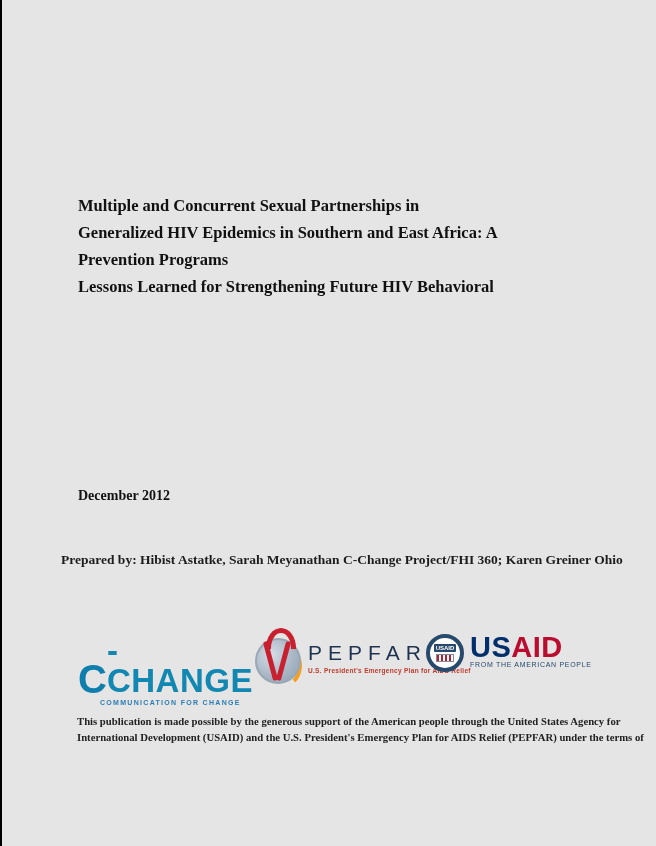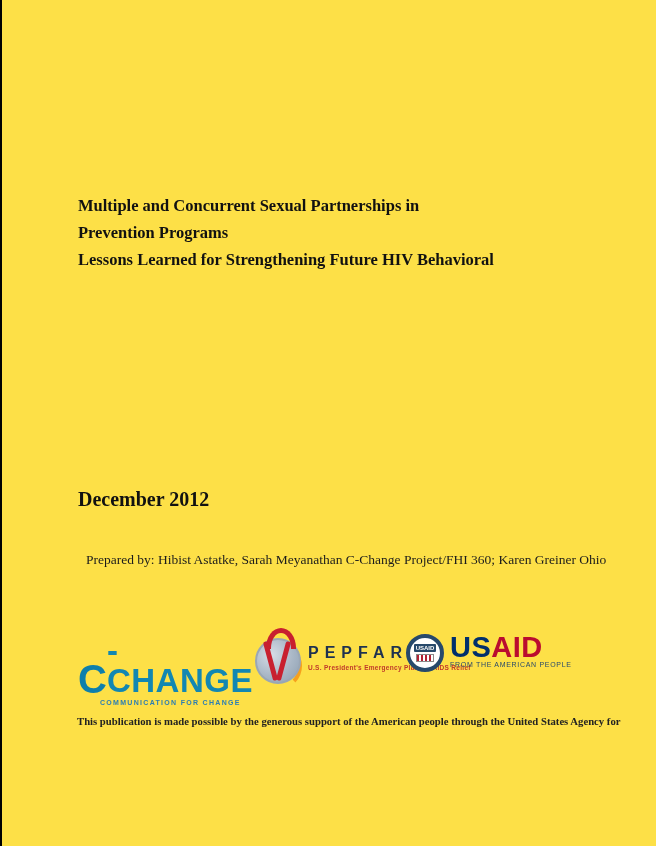--- a/index.html
+++ b/index.html
@@ -1,36 +1,36 @@
 <!DOCTYPE html>
 <html><head>
 <meta charset="utf-8">
 <style>
   html,body { margin:0; padding:0; background:#ffffff; }
   .page {
-    position:relative; width:656px; height:846px; background:#fde047;
+    position:relative; width:656px; height:846px; background:#e5e5e5;
     overflow:hidden; font-family:"Liberation Serif", serif; color:#1a1a1a;
   }
   .edge-line { position:absolute; left:0; top:0; width:2px; height:846px; background:#000; }
 
   
   .title { position:absolute; left:78px; top:192px; width:540px; }
   .title-line {
     font-weight:bold; font-size:16.5px; line-height:27px;
     white-space:pre; color:#111;
   }
 
   
   .date {
     position:absolute; left:78px; top:488px;
-    font-weight:bold; font-size:20px; white-space:pre; color:#111;
+    font-weight:bold; font-size:14px; white-space:pre; color:#111;
   }
 
   
-  .prepared { position:absolute; left:86px; top:549px; }
+  .prepared { position:absolute; left:61px; top:549px;font-weight:bold; }
   .prepared-line { font-size:13.5px; line-height:21.5px; white-space:pre; color:#1c1c1c; }
 
   
   .logos { position:absolute; left:0; top:626px; width:656px; height:80px; }
 
   
   .cchange { position:absolute; left:78px; top:10px; width:150px; }
   .cchange-word { display:flex; align-items:flex-end; font-family:"Liberation Sans", sans-serif; }
   .cc-c { font-size:40px; font-weight:bold; color:#0E7FAC; line-height:34px; }
   .cc-rest { font-size:33px; font-weight:bold; color:#1287B2; letter-spacing:0.5px; line-height:30px; }
@@ -52,25 +52,25 @@
     background:radial-gradient(circle at 35% 35%, #d6dde6 0%, #a9b7c6 55%, #8d9fb2 100%);
     border:2px solid #9aa7b5; }
   .rib-loop { position:absolute; left:14px; top:0; width:20px; height:16px;
     border:5px solid #C8202F; border-bottom:none;
     border-radius:50% 50% 0 0 / 95% 95% 0 0; }
   .rib-l { position:absolute; left:16px; top:13px; width:5px; height:40px; background:#C8202F;
     transform:rotate(-15deg); border-radius:2px; }
   .rib-r { position:absolute; right:16px; top:13px; width:5px; height:40px; background:#C8202F;
     transform:rotate(15deg); border-radius:2px; }
   .pep-text { margin-left:6px; font-family:"Liberation Sans", sans-serif; }
-  .pep-name { font-size:16px; font-weight:bold; letter-spacing:6px; color:#1E3250; white-space:pre; }
+  .pep-name { font-size:21px; font-weight:normal; letter-spacing:6px; color:#1E3250; white-space:pre; }
   .pep-tag { font-size:6.5px; font-weight:bold; color:#C0392B; letter-spacing:0.3px; margin-top:2px; white-space:pre; }
 
   
-  .usaid { position:absolute; left:406px; top:8px; display:flex; align-items:flex-start; }
+  .usaid { position:absolute; left:426px; top:8px; display:flex; align-items:flex-start; }
   .usaid-seal { width:30px; height:30px; border-radius:50%; background:#fff; border:4px solid #27496B;
     display:flex; flex-direction:column; align-items:center; justify-content:center; }
   .seal-label { font-family:"Liberation Sans", sans-serif; font-size:6px; font-weight:bold;
     color:#fff; background:#27496B; padding:0 2px; border-radius:1px; line-height:8px; }
   .seal-stripes { margin-top:2px; width:16px; height:6px;
     background:repeating-linear-gradient(90deg, #B22234 0 2px, #ffffff 2px 4px);
     border:0.5px solid #8a8a8a; }
   .usaid-text { margin-left:6px; font-family:"Liberation Sans", sans-serif; }
   .usaid-word { font-size:29px; font-weight:bold; line-height:26px; letter-spacing:0.5px; }
   .usaid-us { color:#002F6C; }
@@ -82,20 +82,21 @@
   .disclaimer-line { font-size:10.7px; line-height:16px; white-space:pre; color:#222; }
 </style>
 </head>
 <body>
 
 <div class="page">
   <div class="edge-line"></div>
 
   <div class="title">
     <div class="title-line">Multiple and Concurrent Sexual Partnerships in</div>
+    <div class="title-line">Generalized HIV Epidemics in Southern and East Africa: A</div>
     <div class="title-line">Prevention Programs</div>
     <div class="title-line">Lessons Learned for Strengthening Future HIV Behavioral</div>
   </div>
 
   <div class="date">December 2012</div>
 
   <div class="prepared">
     <div class="prepared-line">Prepared by: Hibist Astatke, Sarah Meyanathan C-Change Project/FHI 360; Karen Greiner Ohio</div>
   </div>
 
@@ -137,14 +138,15 @@
           <span class="usaid-us">US</span><span class="usaid-aid">AID</span>
         </div>
         <div class="usaid-tag">FROM THE AMERICAN PEOPLE</div>
       </span>
     </div>
 
   </div>
 
   <div class="disclaimer">
     <div class="disclaimer-line">This publication is made possible by the generous support of the American people through the United States Agency for</div>
+    <div class="disclaimer-line">International Development (USAID) and the U.S. President's Emergency Plan for AIDS Relief (PEPFAR) under the terms of</div>
   </div>
 </div>
 
 </body></html>

